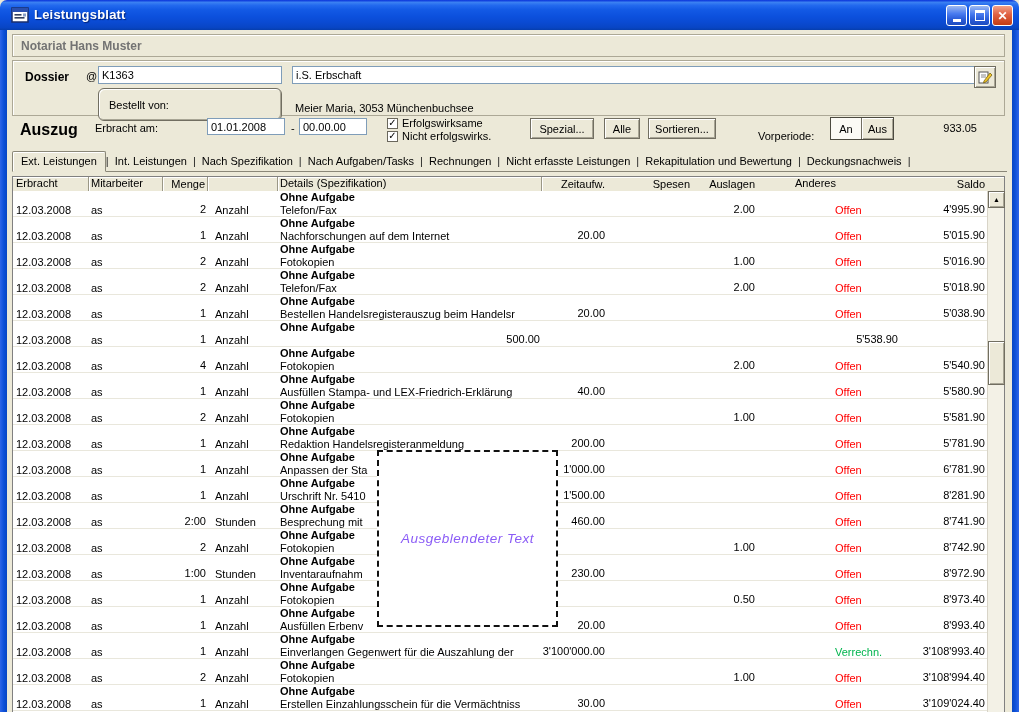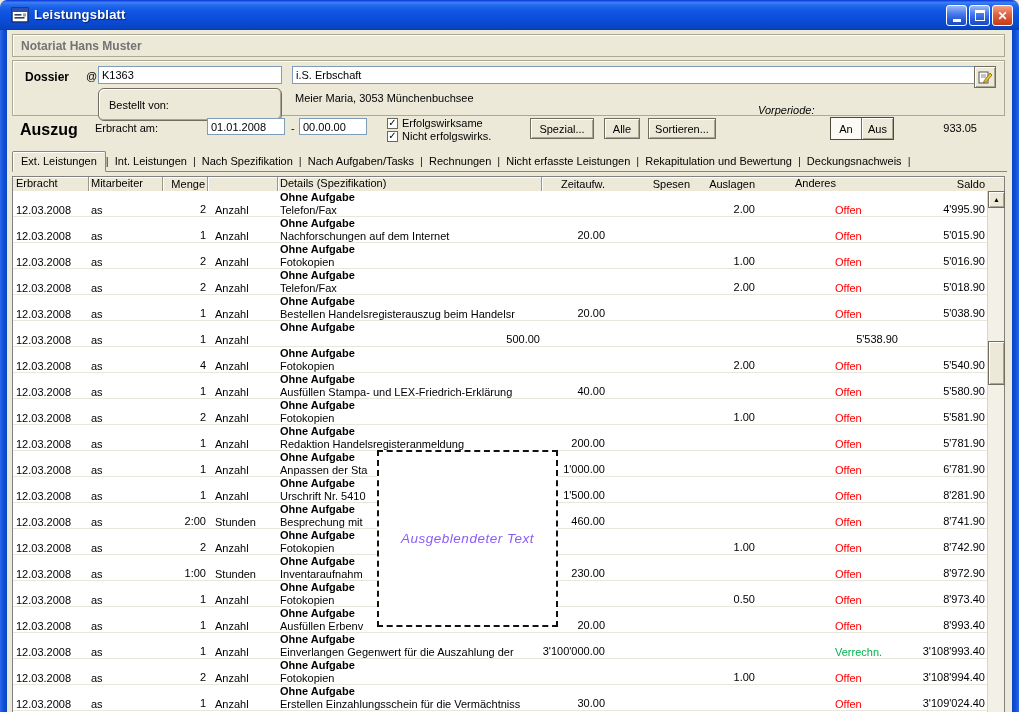--- a/index.html
+++ b/index.html
@@ -43,37 +43,37 @@
   .dossier-label{position:absolute;left:12px;top:9px;font-weight:bold;font-size:12px;}
   .at-symbol{position:absolute;left:73px;top:9px;}
   .xp-input{background:#fff;border:1px solid #7f9db9;font-family:"Liberation Sans",sans-serif;
     font-size:11px;padding:1px 3px;box-sizing:border-box;}
   .inp-number{position:absolute;left:85px;top:5px;width:184px;height:18px;}
   .inp-subject{position:absolute;left:279px;top:5px;width:684px;height:18px;}
   .btn3d{background:#ECE9D8;border:1px solid #716e61;
     box-shadow:inset 1px 1px 0 #fff,inset -1px -1px 0 #a8a595;
     font-family:"Liberation Sans",sans-serif;font-size:11px;color:#000;box-sizing:border-box;}
   .btn-bestellt{position:absolute;left:85px;top:27px;width:184px;height:33px;text-align:left;padding-left:10px;border-radius:6px;}
-  .bestellt-value{position:absolute;left:282px;top:31px;}
+  .bestellt-value{position:absolute;left:282px;top:41px;}
   .edit-btn{position:absolute;right:8px;top:5px;width:22px;height:22px;padding:0;
     display:flex;align-items:center;justify-content:center;}
   
   .auszug-label{position:absolute;left:13px;top:91px;font-weight:bold;font-size:16px;}
   .erbracht-label{position:absolute;left:88px;top:92px;}
   .inp-datefrom{position:absolute;left:200px;top:88px;width:78px;height:17px;}
   .date-dash{position:absolute;left:284px;top:92px;}
   .inp-dateto{position:absolute;left:292px;top:88px;width:68px;height:17px;}
   .cb-row{position:absolute;display:flex;align-items:center;gap:4px;}
   .cb-row1{left:380px;top:87px;} .cb-row2{left:380px;top:100px;}
   .cb{width:11px;height:11px;background:#fff;border:1px solid #6a675c;display:inline-flex;
     align-items:center;justify-content:center;font-size:10px;line-height:10px;box-sizing:border-box;}
   .btn-spezial{position:absolute;left:523px;top:88px;width:64px;height:21px;}
   .btn-alle{position:absolute;left:597px;top:88px;width:36px;height:21px;}
   .btn-sort{position:absolute;left:641px;top:88px;width:68px;height:21px;}
-  .vorperiode-label{position:absolute;left:751px;top:74px;font-style:italic;}
+  .vorperiode-label{position:absolute;left:751px;top:100px;}
   .toggle-wrap{position:absolute;left:823px;top:87px;height:21px;display:flex;border:1px solid #4c4a40;}
   .tg{display:flex;align-items:center;justify-content:center;font-size:11px;box-sizing:border-box;}
   .tg-an{width:30px;background:#fbfaf5;}
   .tg-aus{width:32px;background:#ECE9D8;border-left:1px solid #716e61;
     box-shadow:inset 1px 1px 0 #fff,inset -1px -1px 0 #a8a595;}
   .total-amount{position:absolute;left:895px;top:92px;width:75px;text-align:right;}
   
   .tabbar{position:absolute;left:5px;top:120px;right:5px;height:21px;display:flex;
     align-items:flex-end;border-bottom:1px solid #8a8778;}
   .tab{white-space:nowrap;}

